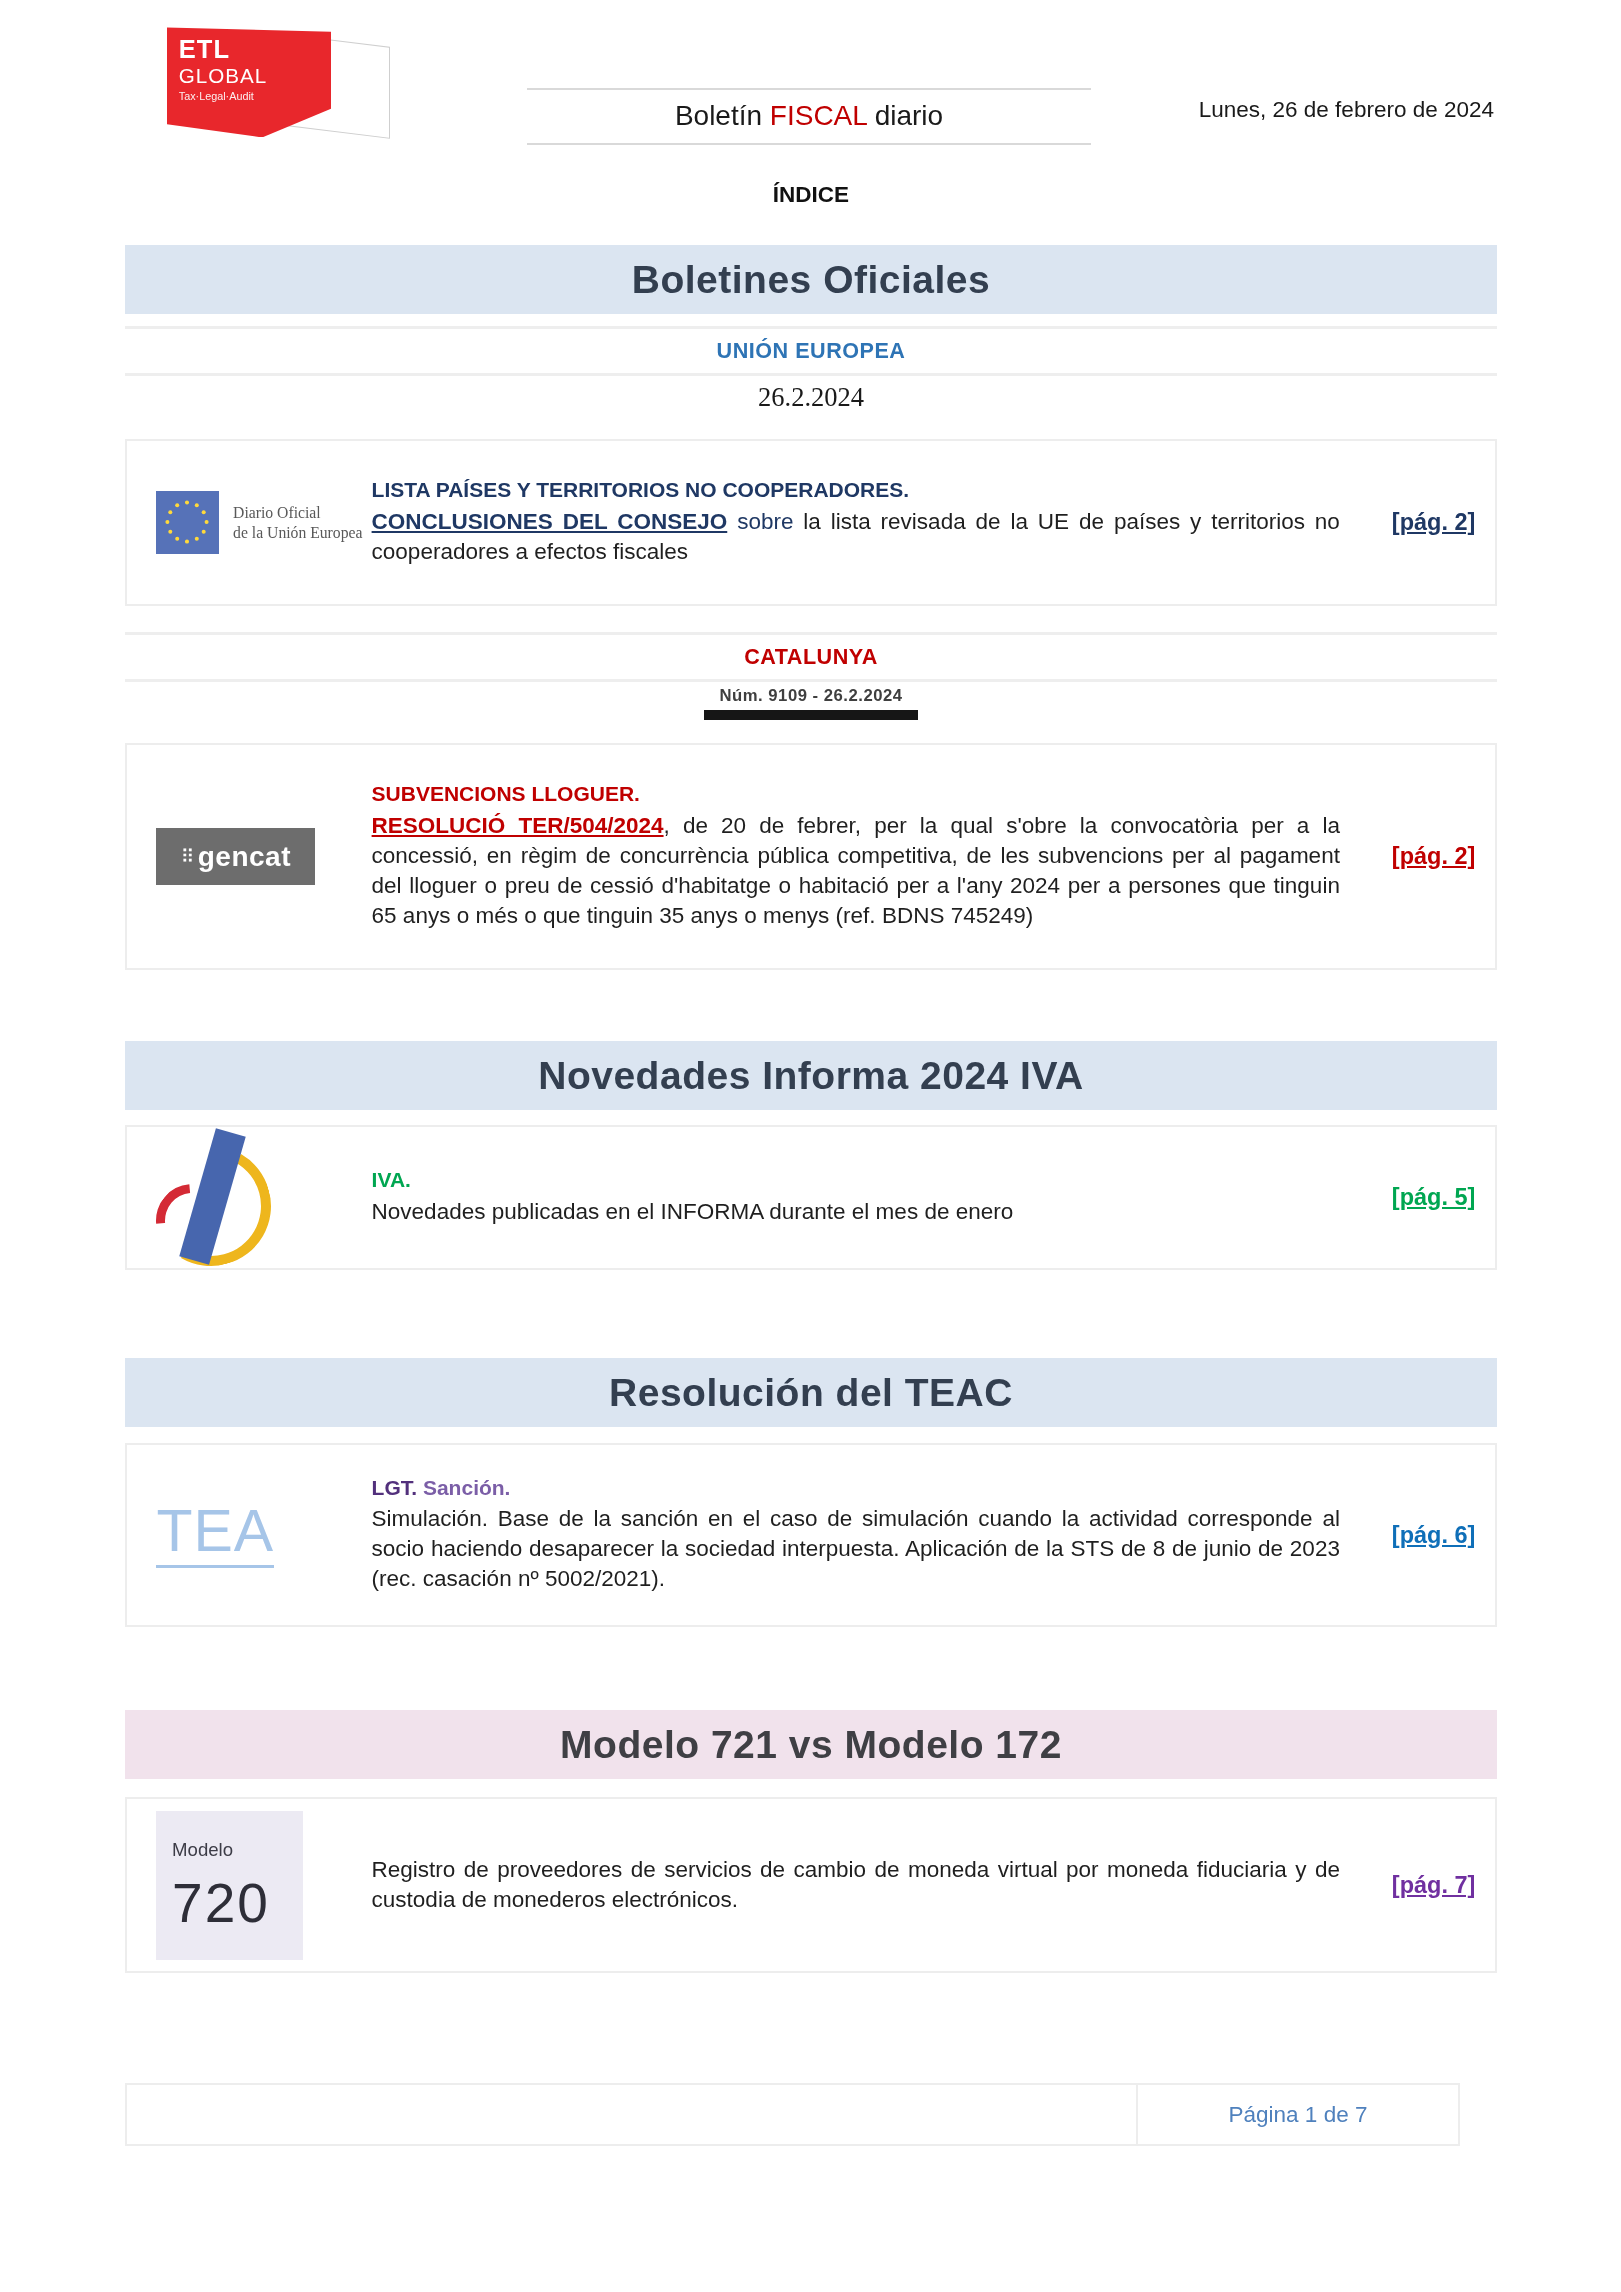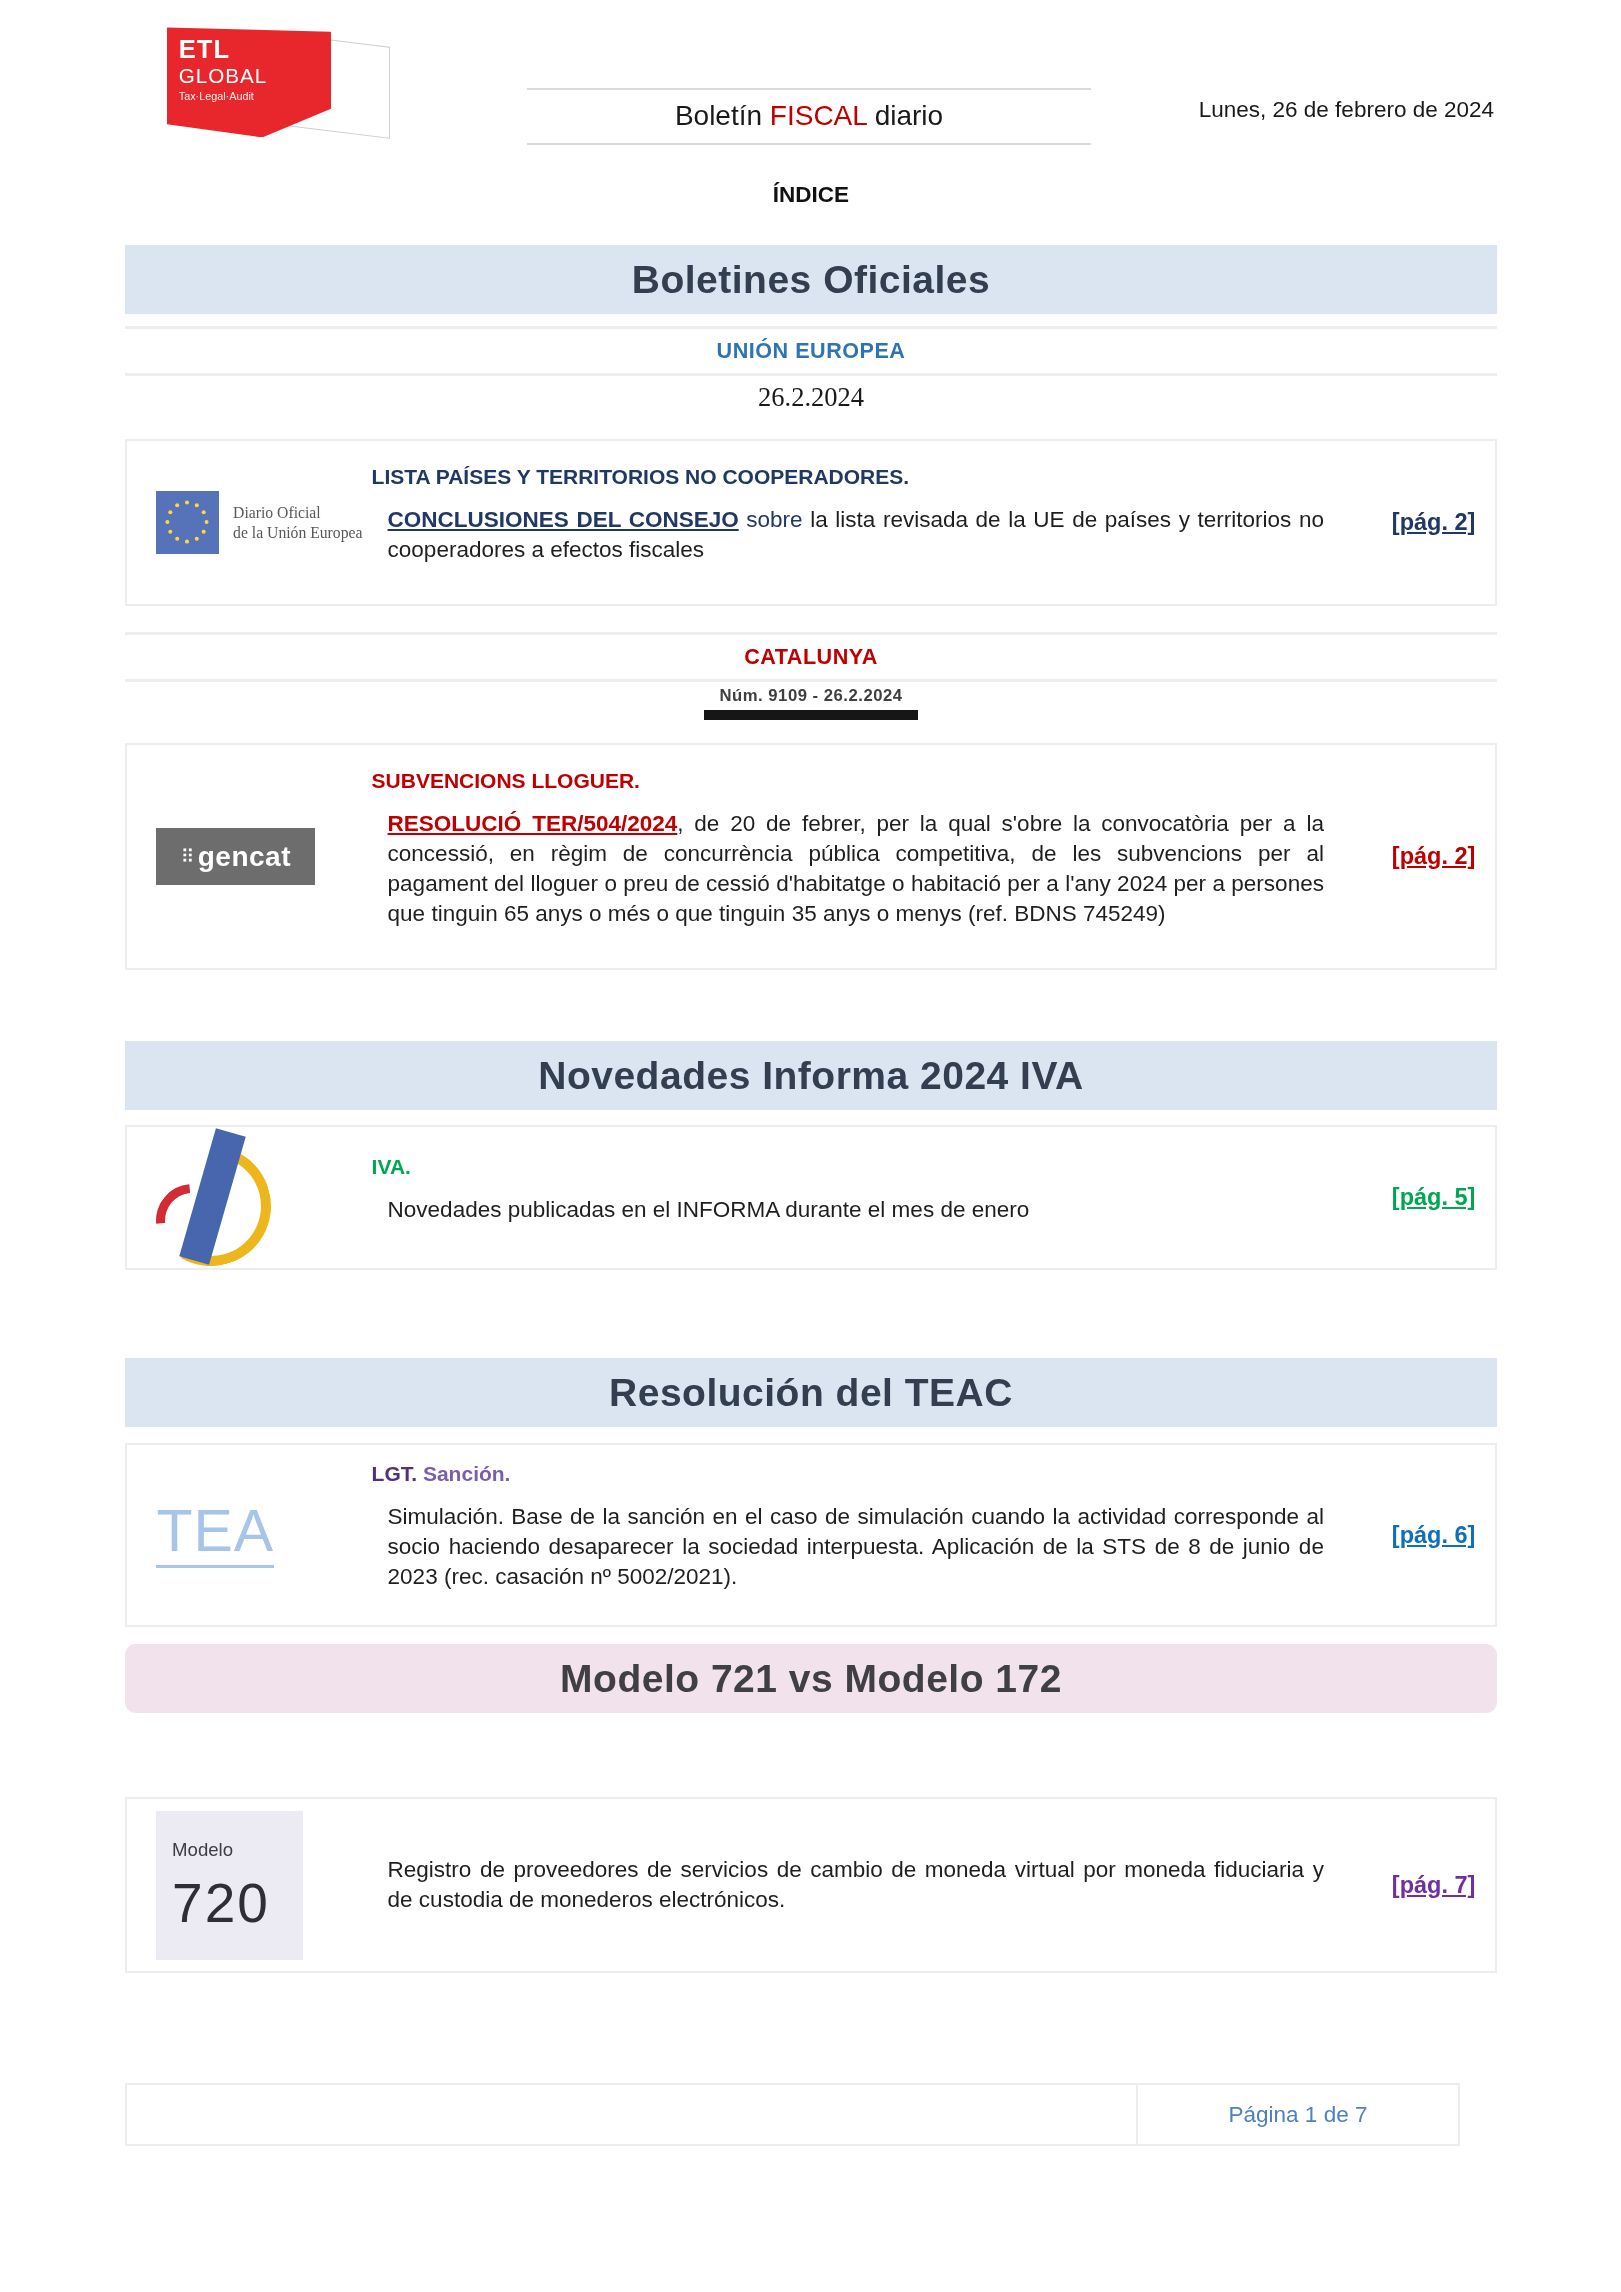--- a/index.html
+++ b/index.html
@@ -46,21 +46,21 @@
          box-sizing:border-box;padding:11.8px 19.6px;overflow:hidden;}
   .entry-eu{top:439px;height:167px;}
   .entry-cat{top:743px;height:227px;}
   .entry-iva{top:1125px;height:145px;}
   .entry-teac{top:1443px;height:184px;}
   .entry-modelo{top:1797px;height:176px;}
   .logo-cell{flex:0 0 225px;display:flex;align-items:center;padding-left:9.8px;box-sizing:border-box;}
   .text-cell{flex:1;padding-right:25.5px;min-width:0;}
   .page-cell{flex:0 0 110px;text-align:right;font-size:23.5px;font-weight:bold;white-space:nowrap;}
   .entry-title{font-size:21px;font-weight:bold;margin:0 0 4.9px;}
-  .entry-body{font-size:22.5px;line-height:30px;text-align:justify;margin:16px;color:#1f1f1f;}
+  .entry-body{font-size:22.5px;line-height:30px;text-align:justify;margin:0;color:#1f1f1f;}
   a{cursor:pointer;}
   .plink{text-decoration:underline;font-weight:bold;}
   .navy{color:#1f3864;}
   .red-t{color:#c00000;}
   .green-t{color:#00a651;}
   .blue-link{color:#0f6fb8;}
   .purple-link{color:#7030a0;}
   .lgt{color:#52307c;font-weight:bold;}
   .sancion{color:#7b5ea7;}
 
@@ -186,21 +186,21 @@
     <div class="logo-cell">
       <span class="tea">TEA</span>
     </div>
     <div class="text-cell">
       <p class="entry-title"><span class="lgt">LGT.</span> <span class="sancion">Sanción.</span></p>
       <p class="entry-body">Simulación. Base de la sanción en el caso de simulación cuando la actividad corresponde al socio haciendo desaparecer la sociedad interpuesta. Aplicación de la STS de 8 de junio de 2023 (rec. casación nº 5002/2021).</p>
     </div>
     <div class="page-cell"><a class="plink blue-link">[pág. 6]</a></div>
   </div>
 
-  <div class="abs banner banner-pink" style="top:1644px;border-radius:11px;">Modelo 721 vs Modelo 172</div>
+  <div class="abs banner banner-pink" style="top:1710px;">Modelo 721 vs Modelo 172</div>
 
   <div class="abs entry entry-modelo">
     <div class="logo-cell">
       <div class="m720">
         <div class="m720-top">Modelo</div>
         <div class="m720-num">720</div>
       </div>
     </div>
     <div class="text-cell">
       <p class="entry-body">Registro de proveedores de servicios de cambio de moneda virtual por moneda fiduciaria y de custodia de monederos electrónicos.</p>

